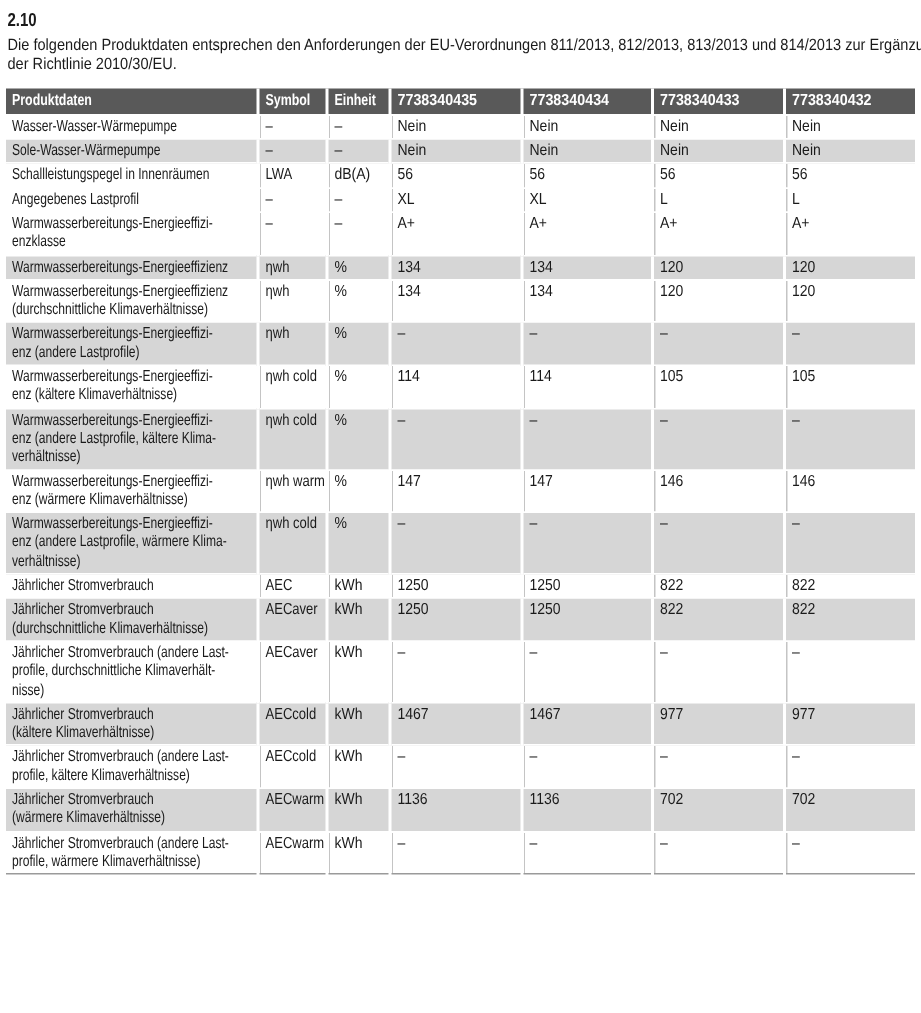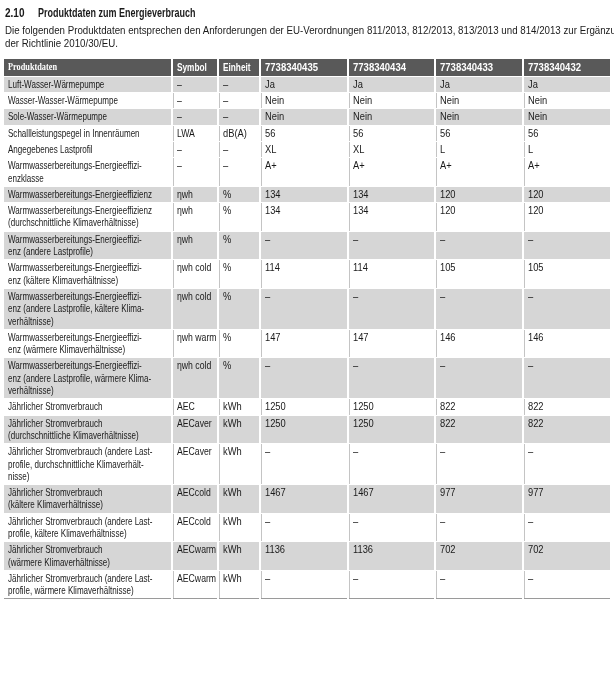--- a/index.html
+++ b/index.html
@@ -46,39 +46,38 @@
   }
   th {
     background: #595959;
     color: #ffffff;
     font-weight: bold;
     text-align: left;
     vertical-align: top;
     padding: 2px 4px 2.5px 4px;
     border-left: 2px solid #ffffff;
   }
-  th:first-child { border-left: none; font-family: Liberation Serif, serif; }
+  th:first-child { border-left: none; }
   td {
     vertical-align: top;
     text-align: left;
     padding: 1px 4px 2px 4px;
     border-top: 1px solid #ffffff;
   }
   td + td { border-left: 2px solid #ffffff; }
   tr.alt td { background: #d6d6d6; }
   tr:not(.alt) td + td { box-shadow: inset 1px 0 0 #c4c4c4; }
 </style>
 </head>
 <body>
 
 <div class="page">
 
   <div class="section-heading">
     <span class="section-number"><span class="cond" style="--sx:.8">2.10</span></span>
-    <span class="section-title"><span class="cond" style="--sx:.72">Produktdaten zum Energieverbrauch</span></span>
   </div>
 
   <div class="intro"><span class="cond" style="--sx:.9">Die folgenden Produktdaten entsprechen den Anforderungen der EU-Verordnungen 811/2013, 812/2013, 813/2013 und 814/2013 zur Ergänzung
 der Richtlinie 2010/30/EU.</span></div>
 
   <table class="product-table">
     <colgroup>
       <col style="width:168px">
         <col style="width:46px">
         <col style="width:42px">
@@ -92,29 +91,20 @@
         <th><span class="cond" style="--sx:.78">Produktdaten</span></th>
         <th><span class="cond" style="--sx:.78">Symbol</span></th>
         <th><span class="cond" style="--sx:.78">Einheit</span></th>
         <th><span class="cond" style="--sx:.9">7738340435</span></th>
         <th><span class="cond" style="--sx:.9">7738340434</span></th>
         <th><span class="cond" style="--sx:.9">7738340433</span></th>
         <th><span class="cond" style="--sx:.9">7738340432</span></th>
       </tr>
     </thead>
     <tbody>
-        <tr class="alt">
-          <td><span class="cond" style="--sx: 0.76;">Luft-Wasser-Wärmepumpe</span></td>
-          <td><span class="cond" style="--sx: 0.82;">–</span></td>
-          <td><span class="cond" style="--sx: 0.88;">–</span></td>
-          <td><span class="cond" style="--sx: 0.88;">Ja</span></td>
-          <td><span class="cond" style="--sx: 0.88;">Ja</span></td>
-          <td><span class="cond" style="--sx: 0.88;">Ja</span></td>
-          <td><span class="cond" style="--sx: 0.88;">Ja</span></td>
-        </tr>
         <tr>
           <td><span class="cond" style="--sx: 0.76;">Wasser-Wasser-Wärmepumpe</span></td>
           <td><span class="cond" style="--sx: 0.82;">–</span></td>
           <td><span class="cond" style="--sx: 0.88;">–</span></td>
           <td><span class="cond" style="--sx: 0.88;">Nein</span></td>
           <td><span class="cond" style="--sx: 0.88;">Nein</span></td>
           <td><span class="cond" style="--sx: 0.88;">Nein</span></td>
           <td><span class="cond" style="--sx: 0.88;">Nein</span></td>
         </tr>
         <tr class="alt">

